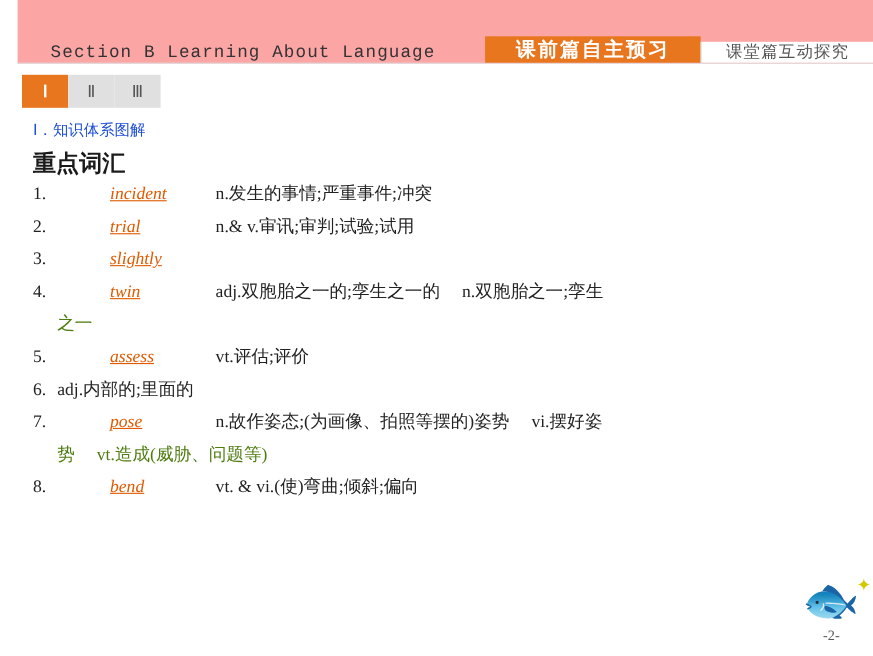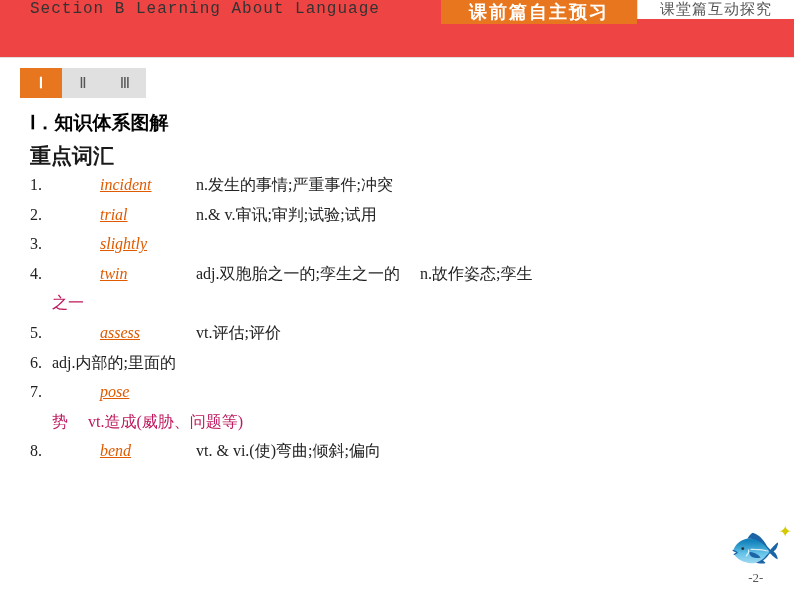--- a/index.html
+++ b/index.html
@@ -8,24 +8,25 @@
       height: 596px;
       font-family: "SimSun", "宋体", serif;
       background: #fff;
       overflow: hidden;
       position: relative;
     }
 
     
     .header {
       display: flex;
-      align-items: flex-start;
+      align-items: flex-end;
       height: 58px;
-      background: #ef4444;
+      background: #fca5a5;
       border-bottom: 1px solid #e0e0e0;
+      margin-left: 16px;
     }
     .header-title {
       flex: 1;
       display: flex;
       align-items: center;
       padding-left: 30px;
       font-family: "Courier New", monospace;
       font-size: 16px;
       color: #333;
       letter-spacing: 1px;
@@ -74,24 +75,24 @@
       background: #e8761e;
       color: #fff;
       font-weight: bold;
     }
 
     
     .content {
       padding: 6px 30px 10px 30px;
     }
     .section-title {
-      font-size: 19px;
-      color: #000000;
+      font-size: 14px;
+      color: #1d4ed8;
       margin-bottom: 6px;
-      font-weight: bold;
+      font-weight: normal;
     }
     .vocab-title {
       font-size: 21px;
       color: #1a1a1a;
       font-weight: bold;
     }
     .vocab-list {
       list-style: none;
       font-size: 16px;
       color: #222;
@@ -116,21 +117,21 @@
       margin-left: 48px;
     }
     .item-def {
       color: #222;
       flex: 1;
       font-family: Liberation Serif, serif;
     }
     .item-def2 {
       width: 100%;
       padding-left: 22px;
-      color: #be185d;
+      color: #4d7c0f;
     }
 
     
     .bottom-right {
       position: absolute;
       bottom: 10px;
       right: 12px;
       display: flex;
       flex-direction: column;
       align-items: center;
@@ -183,35 +184,36 @@
         <span class="item-word">trial</span>
         <span class="item-def">n.&amp; v.审讯;审判;试验;试用</span>
       </li>
       <li>
         <span class="item-num">3.</span>
         <span class="item-word">slightly</span>
       </li>
       <li>
         <span class="item-num">4.</span>
         <span class="item-word">twin</span>
-        <span class="item-def">adj.双胞胎之一的;孪生之一的　 n.故作姿态;孪生</span>
+        <span class="item-def">adj.双胞胎之一的;孪生之一的　 n.双胞胎之一;孪生</span>
         <span class="item-def2">之一</span>
       </li>
       <li>
         <span class="item-num">5.</span>
         <span class="item-word">assess</span>
         <span class="item-def">vt.评估;评价</span>
       </li>
       <li>
         <span class="item-num">6.</span>
         <span class="item-def">adj.内部的;里面的</span>
       </li>
       <li>
         <span class="item-num">7.</span>
         <span class="item-word">pose</span>
+        <span class="item-def">n.故作姿态;(为画像、拍照等摆的)姿势　 vi.摆好姿</span>
         <span class="item-def2">势　 vt.造成(威胁、问题等)</span>
       </li>
       <li>
         <span class="item-num">8.</span>
         <span class="item-word">bend</span>
         <span class="item-def">vt. &amp; vi.(使)弯曲;倾斜;偏向</span>
       </li>
     </ul>
 </div>
 

